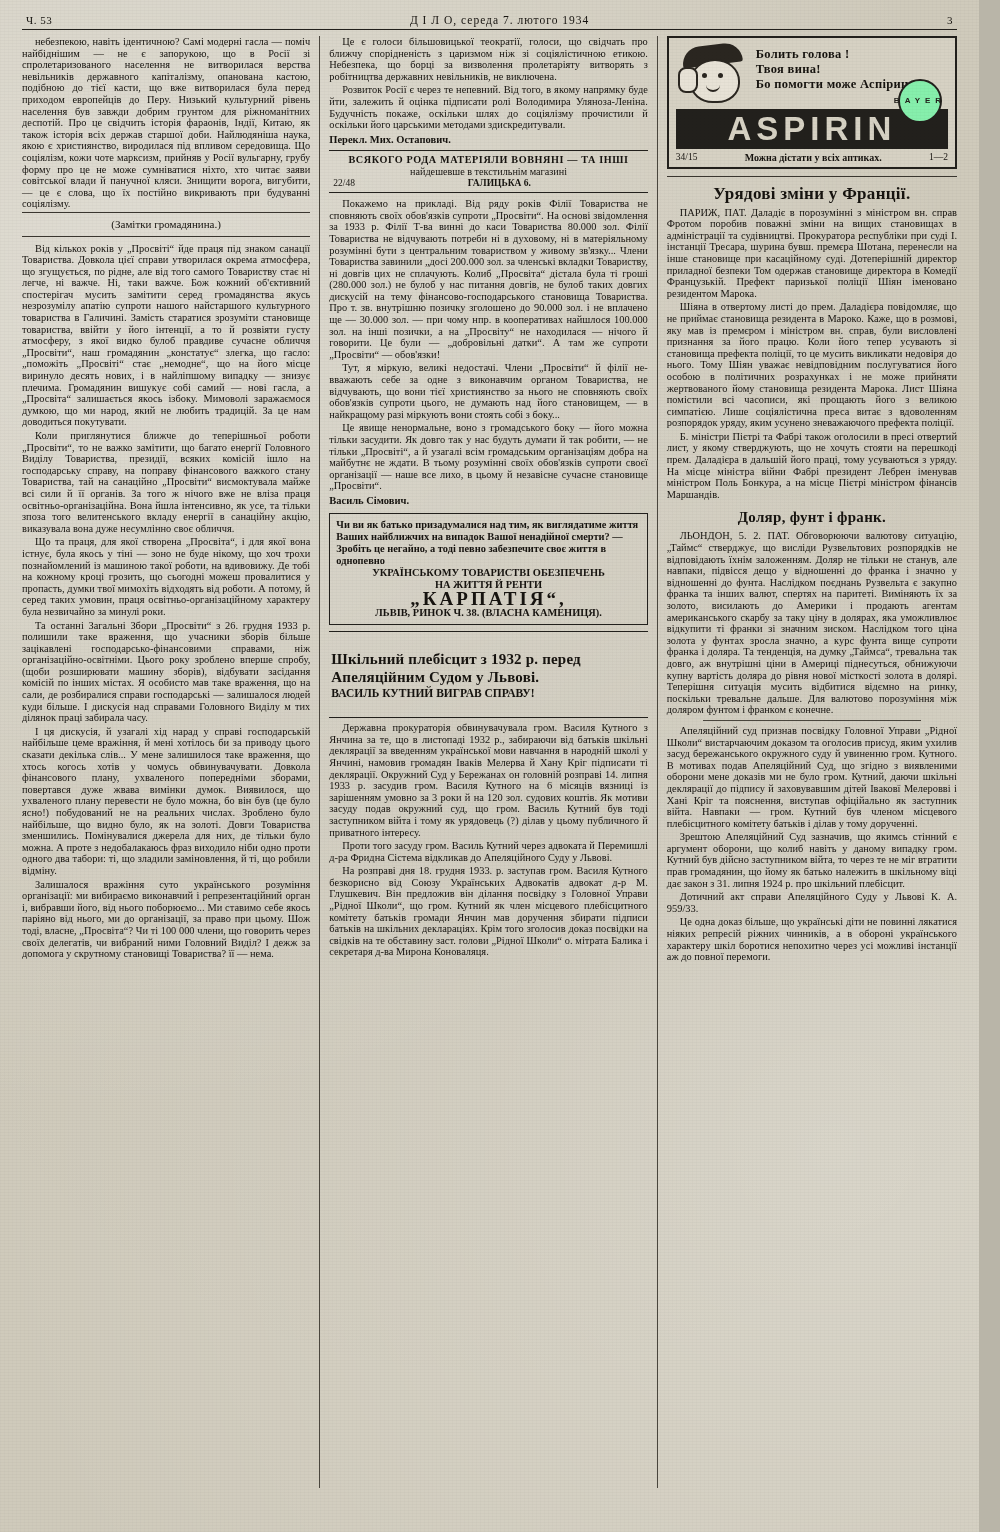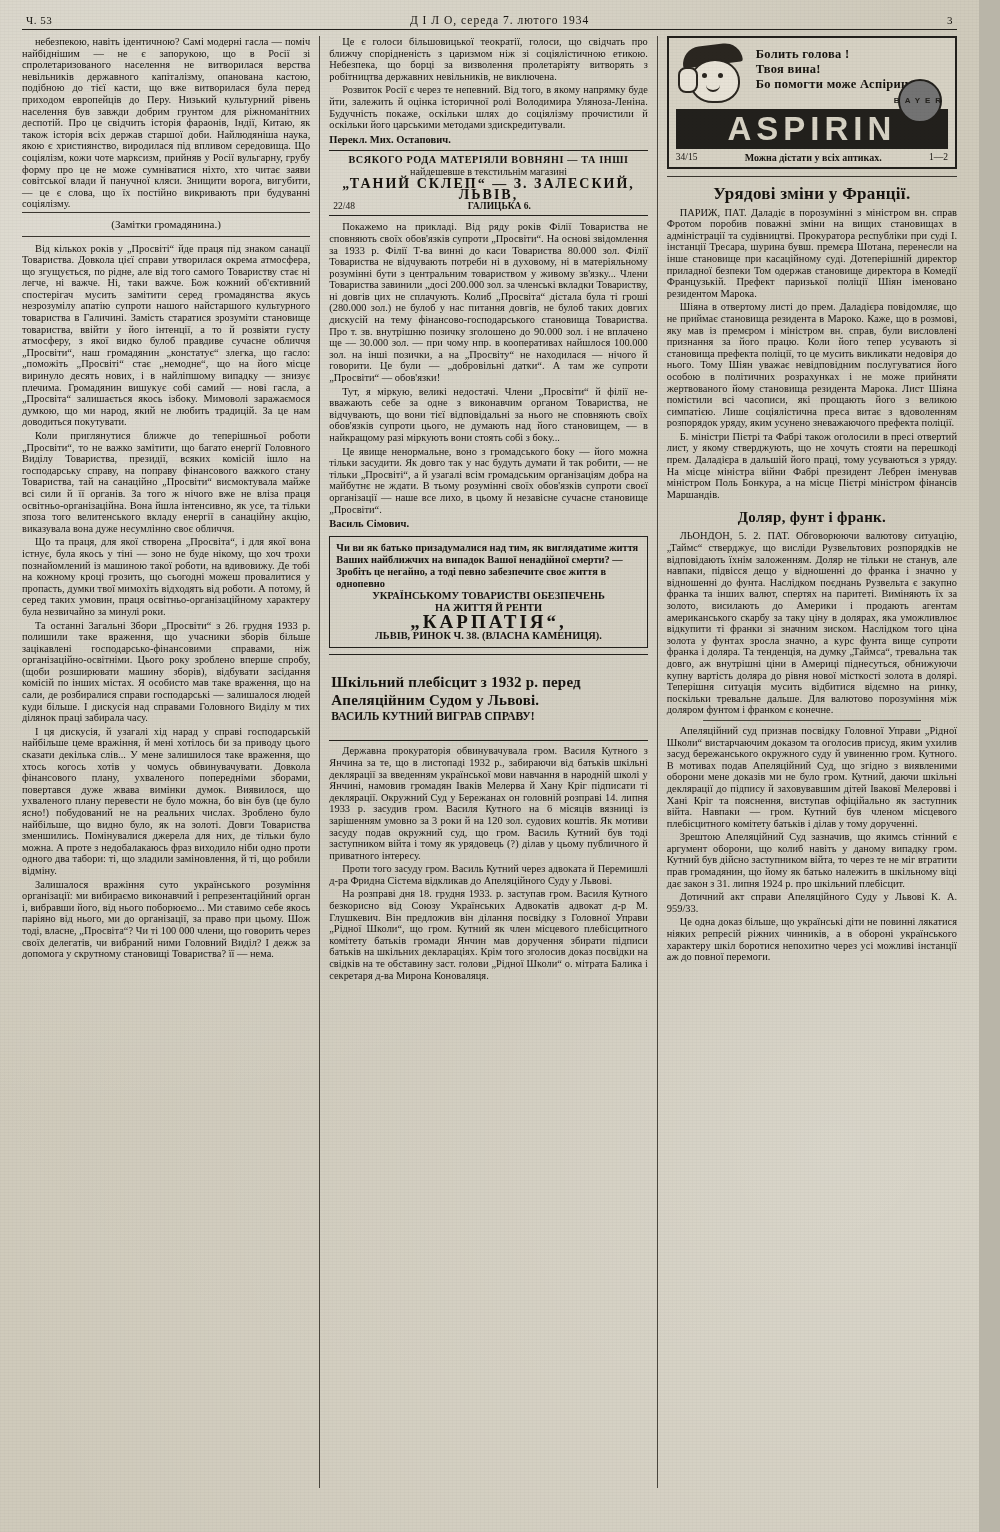--- a/index.html
+++ b/index.html
@@ -88,21 +88,21 @@
   .asp-face .mouth{position:absolute;left:30px;top:42px;width:14px;height:5px;border-bottom:2px solid #2a2620;border-radius:0 0 10px 10px;}
   .asp-face .hand{position:absolute;left:2px;top:24px;width:16px;height:22px;background:#e7e2d6;border:2px solid #2a2620;border-radius:8px;}
   .asp-txt{flex:1;text-align:left;font-weight:bold;font-size:12.5px;line-height:15px;letter-spacing:.3px;padding-top:4px;}
   .asp-word{
     margin-top:4px;background:#22201c;color:#d6d1c3;text-align:center;
     font-size:33px;font-weight:bold;letter-spacing:5px;line-height:40px;
     font-family:"Liberation Sans", sans-serif;position:relative;
   }
   .bayer{
     position:absolute;right:6px;top:-30px;width:40px;height:40px;border-radius:50%;
-    border:2px solid #22201c;background:#737373;color:#22201c;
+    border:2px solid #22201c;background:#86efac;color:#22201c;
     font-size:8px;font-weight:bold;display:flex;align-items:center;justify-content:center;
     font-family:"Liberation Sans", sans-serif;
   }
   .asp-foot{display:flex;justify-content:space-between;align-items:center;font-size:9.5px;padding-top:3px;}
   .asp-foot .mid{font-weight:bold;font-size:10px;}
   
   .secthead{
     text-align:center;font-weight:bold;font-size:17px;letter-spacing:.3px;
     margin:7px 0 3px 0;text-indent:0;line-height:20px;
   }
@@ -139,36 +139,35 @@
       <p>Від кількох років у „Просвіті“ йде праця під знаком санації Товариства. Довкола цієї справи утворилася окрема атмосфера, що згущується, по рідне, але від того самого Товариству стає ні легче, ні важче. Ні, таки важче. Бож кожний об'єктивний спостерігач мусить замітити серед громадянства якусь незрозумілу апатію супроти нашого найстаршого культурного товариства в Галичині. Замість старатися зрозуміти становище товариства, ввійти у його інтенції, а то й розвіяти густу атмосферу, з якої видко булоб правдиве сучасне обличчя „Просвіти“, наш громадянин „констатує“ злегка, що гасло: „поможіть „Просвіті“ стає „немодне“, що на його місце виринуло десять нових, і в найліпшому випадку — знизує плечима. Громадянин вишукує собі самий — нові гасла, а „Просвіта“ залишається якось ізбоку. Мимоволі заражаємося думкою, що ми народ, який не любить традицій. За це нам доводиться покутувати.</p>
       <p>Коли приглянутися ближче до теперішньої роботи „Просвіти“, то не важко замітити, що багато енергії Головного Виділу Товариства, президії, всяких комісій ішло на господарську справу, на поправу фінансового важкого стану Товариства, тай на санаційно „Просвіти“ висмоктувала майже всі сили й її органів. За того ж нічого вже не вліза праця освітньо-організаційна. Вона йшла інтенсивно, як усе, та тільки зпоза того велитенського вкладу енергії в санаційну акцію, виказувала вона дуже несумлінно своє обличчя.</p>
       <p>Що та праця, для якої створена „Просвіта“, і для якої вона істнує, була якось у тіні — зоно не буде нікому, що хоч трохи познайомлений із машиною такої роботи, на вдивовижу. Де тобі на кожному кроці грозить, що сьогодні можеш провалитися у пропасть, думки твої мимохіть відходять від роботи. А потому, й серед таких умовин, праця освітньо-організаційному характеру була незвичайно за минулі роки.</p>
       <p>Та останні Загальні Збори „Просвіти“ з 26. грудня 1933 р. полишили таке враження, що учасники зборів більше зацікавлені господарсько-фінансовими справами, ніж організаційно-освітніми. Цього року зроблено вперше спробу, (щоби розширювати машину зборів), відбувати засідання комісій по інших містах. Я особисто мав таке враження, що на сали, де розбиралися справи господарські — залишалося людей куди більше. І дискусія над справами Головного Виділу м тих ділянок праці забирала часу.</p>
       <p>І ця дискусія, й узагалі хід нарад у справі господарській найбільше цеме вражіння, й мені хотілось би за приводу цього сказати декілька слів... У мене залишилося таке враження, що хтось когось хотів у чомусь обвинувачувати. Довкола фінансового плану, ухваленого попередніми зборами, повертався дуже жвава вимінки думок. Виявилося, що ухваленого плану перевести не було можна, бо він був (це було ясно!) побудований не на реальних числах. Зроблено було найбільше, що видно було, як на золоті. Довги Товариства зменшились. Помінувалися джерела для них, де тільки було можна. А проте з недобалакаюсь фраз виходило ніби одно проти одного два табори: ті, що зладили заміновлення, й ті, що робили відміну.</p>
       <p>Залишалося вражіння суто українського розуміння організації: ми вибираємо виконавчий і репрезентаційний орган і, вибравши його, від нього поборюємо... Ми ставимо себе якось паріяно від нього, ми до організації, за право при цьому. Шож тоді, власне, „Просвіта“? Чи ті 100 000 члени, що говорить через своїх делегатів, чи вибраний ними Головний Виділ? І дежж за допомога у скрутному становищі Товариства? її — нема.</p>
     </div>
 
     <div class="col c2">
       <p>Це є голоси більшовицької теократії, голоси, що свідчать про ближчу спорідненість з царизмом ніж зі соціялістичною етикою. Небезпека, що борці за визволення пролетаріяту витворять з робітництва державних невільників, не виключена.</p>
-      <p>Розвиток Росії є через те непевний. Від того, в якому напрямку буде йти, залежить й оцінка історичної ролі Володимира Уляноза-Леніна. Будучність покаже, оскільки шлях до соціялізму прочистили й оскільки його царськими методами здискредитували.</p>
+      <p>Розвиток Росії є через те непевний. Від того, в якому напрямку буде йти, залежить й оцінка підписати ролі Володимира Уляноза-Леніна. Будучність покаже, оскільки шлях до соціялізму прочистили й оскільки його царськими методами здискредитували.</p>
       <p class="sig">Перекл. Мих. Остапович.</p>
 
       <div class="ad">
         <div class="line1">ВСЯКОГО РОДА МАТЕРІЯЛИ ВОВНЯНІ — ТА ІНШІ</div>
         <div>найдешевше в текстильнім магазині</div>
-        <div class="big">„ТАНИЙ СКЛЕП“ — З. ЗАЛЕСКИЙ, ЛЬВІВ,</div>
         <div class="row">
           <span>22/48</span>
           <span class="b">ГАЛИЦЬКА 6.</span>
           <span></span>
         </div>
       </div>
 
       <p>Покажемо на прикладі. Від ряду років Філії Товариства не сповняють своїх обов'язків супроти „Просвіти“. На основі звідомлення за 1933 р. Філії Т-ва винні до каси Товариства 80.000 зол. Філії Товариства не відчувають потреби ні в духовому, ні в матеріяльному розумінні бути з центральним товариством у живому зв'язку... Члени Товариства завинили „досі 200.000 зол. за членські вкладки Товариству, ні довгів цих не сплачують. Колиб „Просвіта“ дістала була ті гроші (280.000 зол.) не булоб у нас питання довгів, не булоб таких довгих дискусій на тему фінансово-господарського становища Товариства. Про т. зв. внутрішню позичку зголошено до 90.000 зол. і не вплачено ще — 30.000 зол. — при чому нпр. в кооперативах найшлося 100.000 зол. на інші позички, а на „Просвіту“ не находилася — нічого й говорити. Це були — „добровільні датки“. А там же супроти „Просвіти“ — обов'язки!</p>
-      <p>Тут, я міркую, великі недостачі. Члени „Просвіти“ й філії не-вважають себе за одне з виконавчим органом Товариства, не відчувають, що вони тієї відповідальні за нього не сповняють своїх обов'язків супроти цього, не думають над його становищем, — в найкращому разі міркують вони стоять собі з боку...</p>
+      <p>Тут, я міркую, великі недостачі. Члени „Просвіти“ й філії не-вважають себе за одне з виконавчим органом Товариства, не відчувають, що вони тієї християнство за нього не сповняють своїх обов'язків супроти цього, не думають над його становищем, — в найкращому разі міркують вони стоять собі з боку...</p>
       <p>Це явище ненормальне, воно з громадського боку — його можна тільки засудити. Як довго так у нас будуть думати й так робити, — не тільки „Просвіті“, а й узагалі всім громадським організаціям добра на майбутнє не ждати. В тьому розумінні своїх обов'язків супроти своєї організації — наше все лихо, в цьому й незавісне сучасне становище „Просвіти“.</p>
       <p class="sig">Василь Сімович.</p>
 
       <div class="boxad">
         <div class="q">Чи ви як батько призадумалися над тим, як виглядатиме життя Ваших найближчих на випадок Вашої ненадійної смерти? — Зробіть це негайно, а тоді певно забезпечите своє життя в однопевно</div>
         <div class="b">УКРАЇНСЬКОМУ ТОВАРИСТВІ ОБЕЗПЕЧЕНЬ</div>
         <div class="b">НА ЖИТТЯ Й РЕНТИ</div>
         <div class="karp">„КАРПАТІЯ“,</div>
         <div class="b">ЛЬВІВ, РИНОК Ч. 38. (ВЛАСНА КАМЕНИЦЯ).</div>
       </div>

